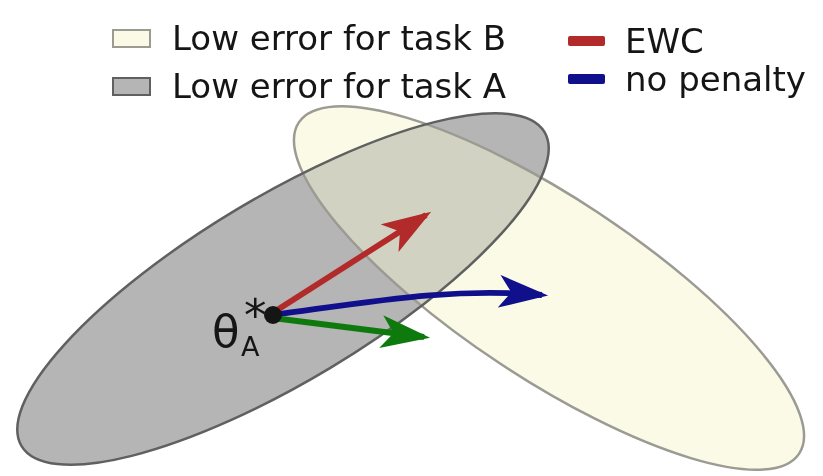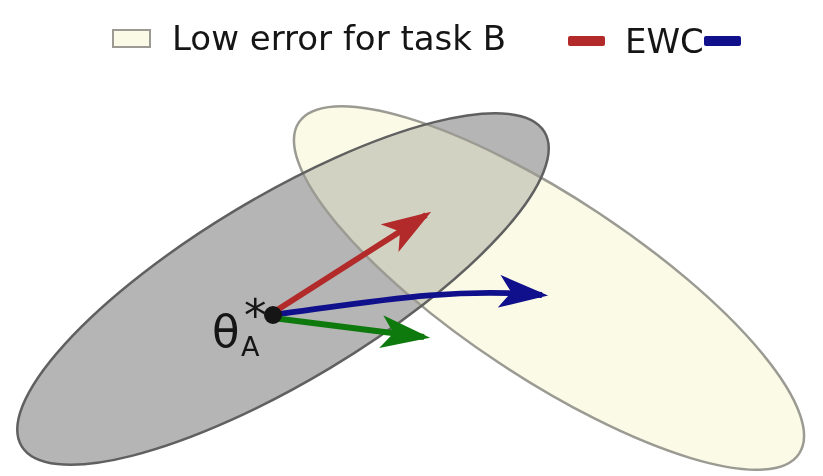--- a/index.html
+++ b/index.html
@@ -16,37 +16,36 @@
     overflow: hidden;
   }
   .figure svg {
     position: absolute;
     left: 0;
     top: 0;
   }
   .legend {
     position: absolute;
     display: flex;
-    flex-direction: row;
+    flex-direction: column;
   }
   .legend-regions {
     left: 112px;
     top: 18px;
   }
   .legend-regions .legend-row {
     height: 40px;
     margin-bottom: 8px;
   }
   .legend-methods {
     left: 568px;
     top: 22px;
   }
   .legend-methods .legend-row {
     height: 38px;
-    justify-content: center;
   }
   .legend-row {
     display: flex;
     align-items: center;
   }
   .box-swatch {
     width: 35px;
     height: 15px;
     border: 2.5px solid #888;
     margin-right: 21px;
@@ -118,25 +117,30 @@
       <text x="241" y="356" font-size="27" fill="#151515">A</text>
       <text x="244" y="331" font-size="45" fill="#151515">*</text>
     </g>
   </svg>
 
   <div class="legend legend-regions">
     <div class="legend-row">
       <span class="box-swatch" style="background-color: rgb(250, 250, 230); border-color: rgb(155, 155, 147);"></span>
       <span class="legend-label">Low error for task B</span>
     </div>
+    <div class="legend-row">
+      <span class="box-swatch" style="background-color: rgb(181, 181, 181); border-color: rgb(96, 96, 96);"></span>
+      <span class="legend-label">Low error for task A</span>
+    </div>
   </div>
 
   <div class="legend legend-methods">
     <div class="legend-row">
       <span class="line-swatch" style="background-color: rgb(178, 42, 42);"></span>
       <span class="legend-label">EWC</span>
     </div>
     <div class="legend-row">
       <span class="line-swatch" style="background-color: rgb(16, 16, 140);"></span>
+      <span class="legend-label">no penalty</span>
     </div>
   </div>
 
 </div>
 
 </body></html>

